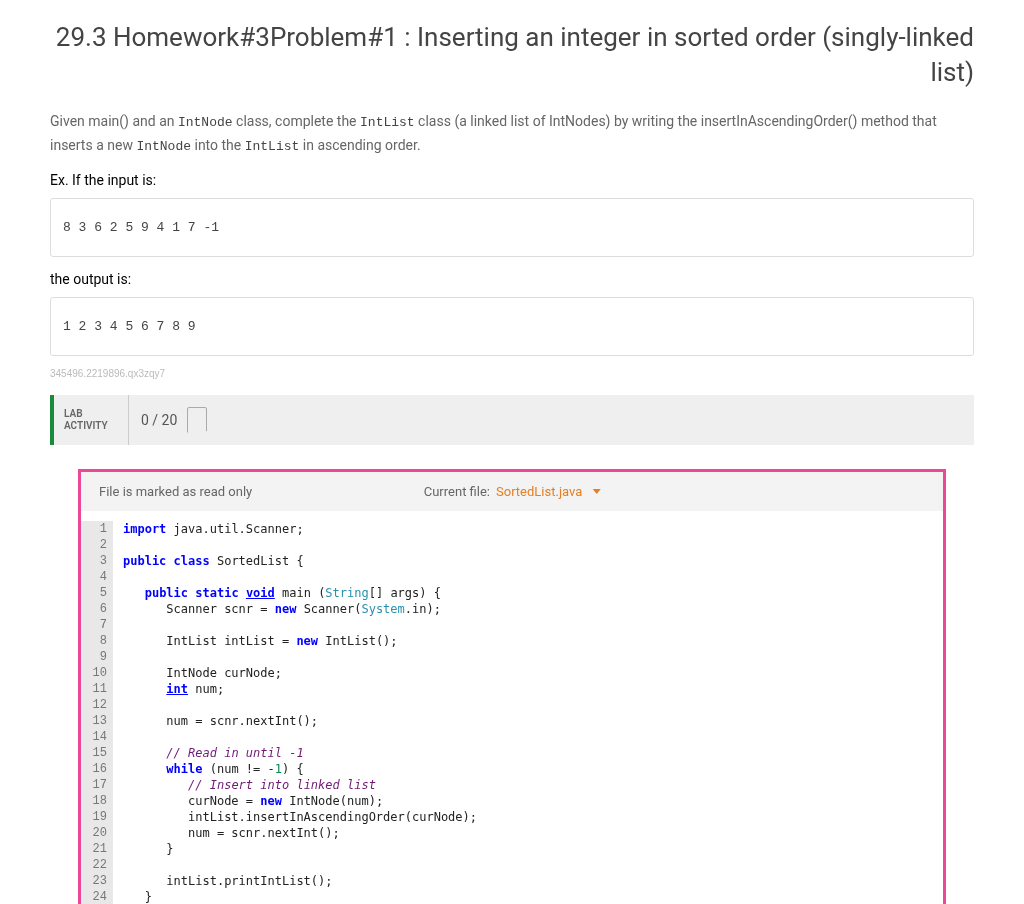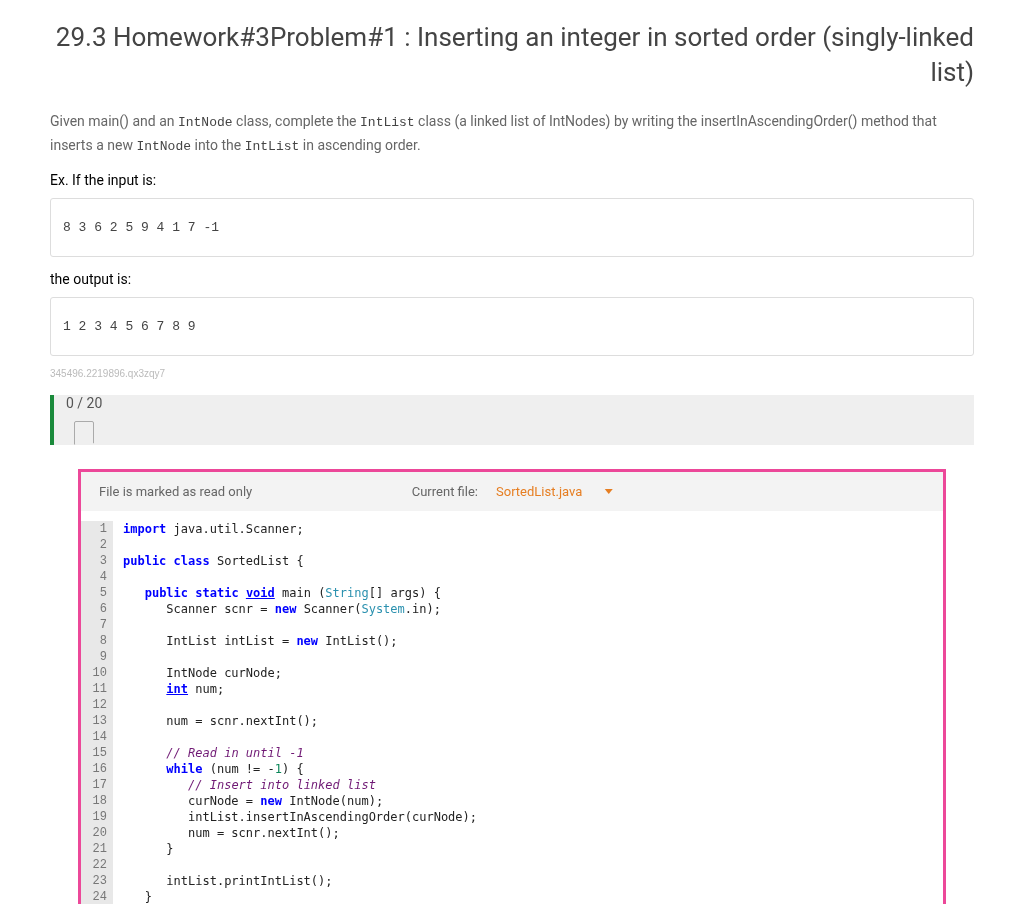--- a/index.html
+++ b/index.html
@@ -78,21 +78,20 @@
     font-size: 14px;
     color: #555;
   }
   .activity-score {
     display: flex;
     align-items: center;
     padding: 0 12px;
     font-size: 14px;
     color: #555;
     gap: 10px;
-    flex-direction: column;
   }
   .bookmark-icon {
     width: 20px;
     height: 26px;
     border: 1.5px solid #aaa;
     border-radius: 2px 2px 0 0;
     position: relative;
   }
   .bookmark-icon::after {
     content: "";
@@ -110,21 +109,21 @@
   }
   .code-panel-header {
     background: #f3f3f3;
     display: flex;
     align-items: center;
     padding: 12px 18px;
     font-size: 13px;
     color: #666;
   }
   .readonly-label { flex: 0 0 auto; margin-right: auto; }
-  .current-file-label { display: flex; align-items: center; gap: 18px; position: absolute; left: 50%; transform: translateX(-50%); }
+  .current-file-label { display: flex; align-items: center; gap: 6px; position: absolute; left: 50%; transform: translateX(-50%); }
   .code-panel-header { position: relative; }
   .filename { color: #e67e22; }
   .chevron-down {
     width: 0; height: 0;
     border-left: 4px solid transparent;
     border-right: 4px solid transparent;
     border-top: 5px solid #e67e22;
     display: inline-block;
     margin-left: 4px;
   }
@@ -175,20 +174,24 @@
 
 <p class="example-label">Ex. If the input is:</p>
 <div class="io-box">8 3 6 2 5 9 4 1 7 -1</div>
 
 <p class="example-label">the output is:</p>
 <div class="io-box">1 2 3 4 5 6 7 8 9</div>
 
 <div class="watermark">345496.2219896.qx3zqy7</div>
 
 <div class="activity-bar">
+  <div class="activity-label">
+    <span>LAB</span>
+    <span>ACTIVITY</span>
+  </div>
   <div class="activity-score">
     <span>0 / 20</span>
     <span class="bookmark-icon"></span>
   </div>
 </div>
 
 <div class="code-panel">
   <div class="code-panel-header">
     <span class="readonly-label">File is marked as read only</span>
     <span class="current-file-label">

